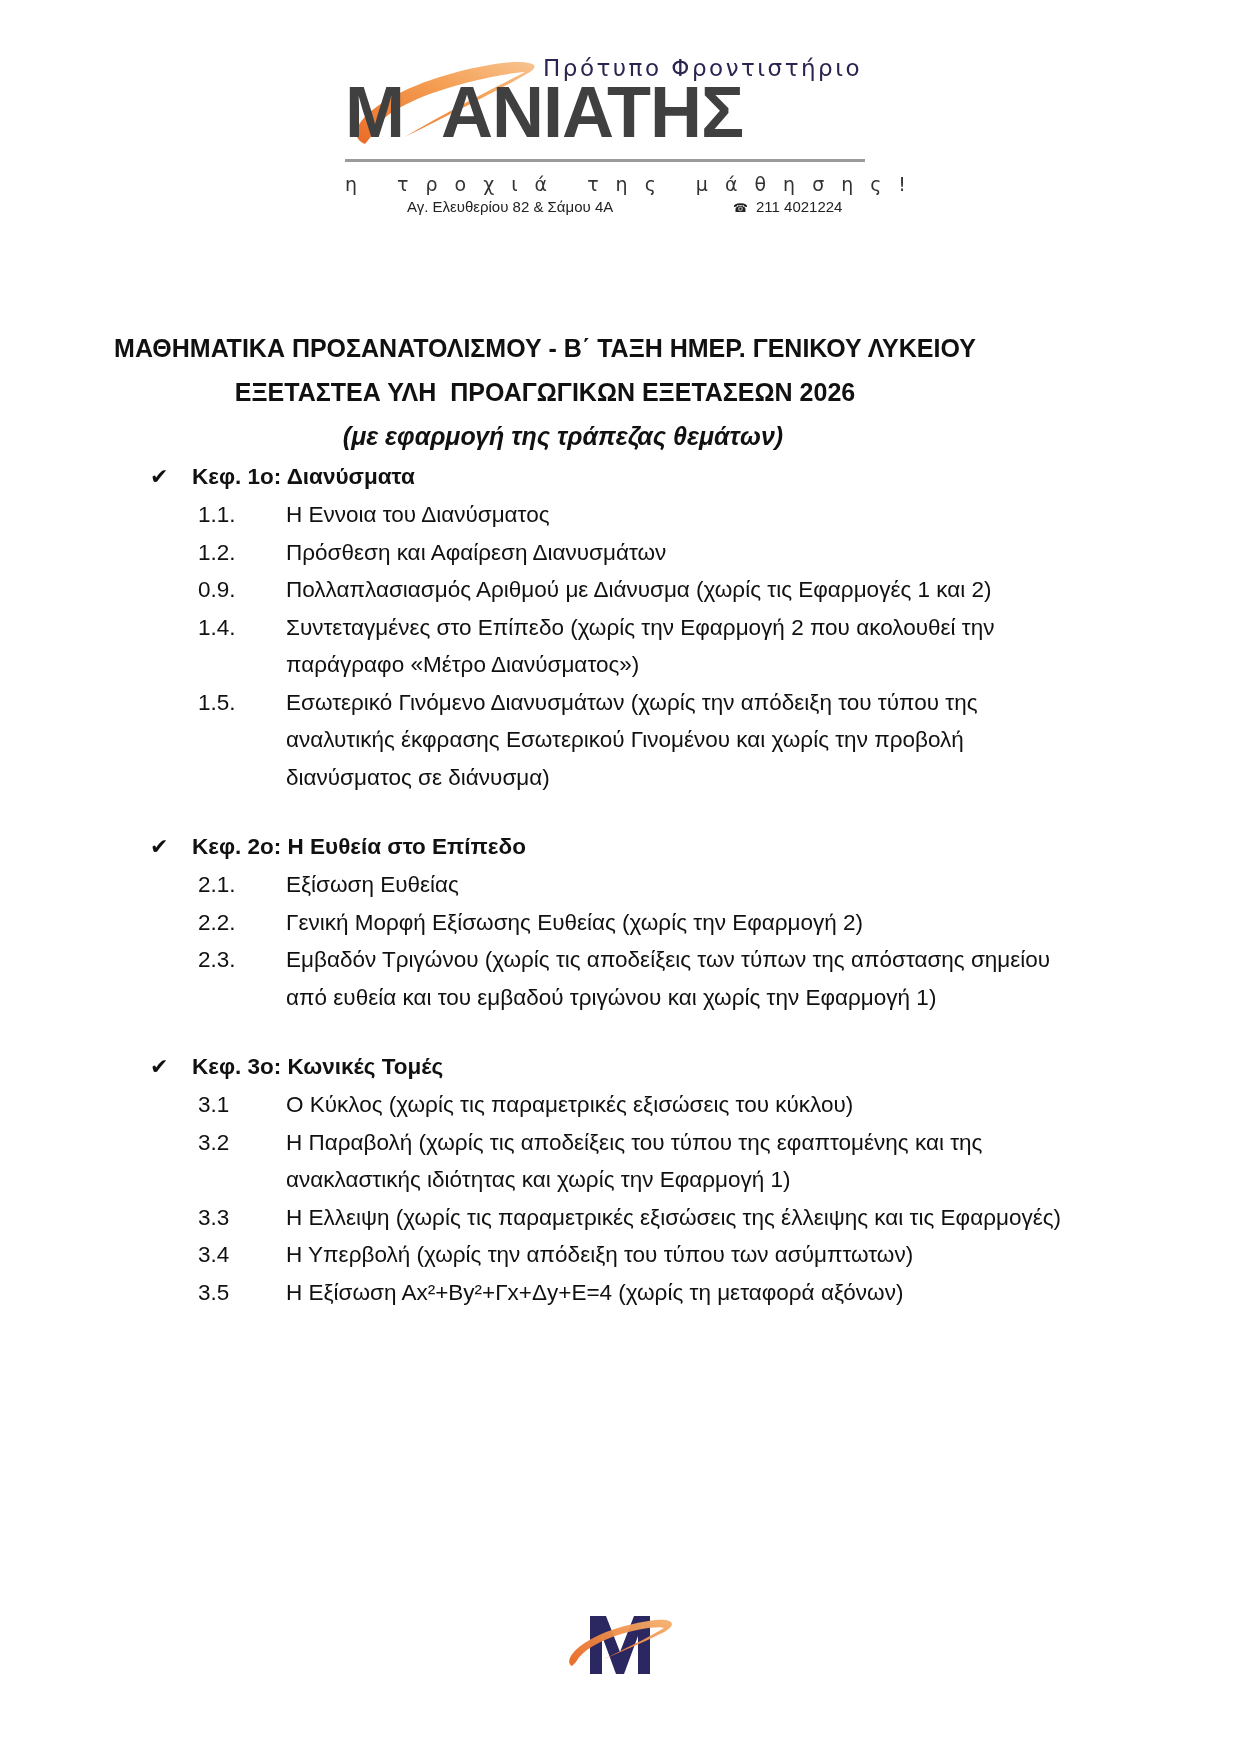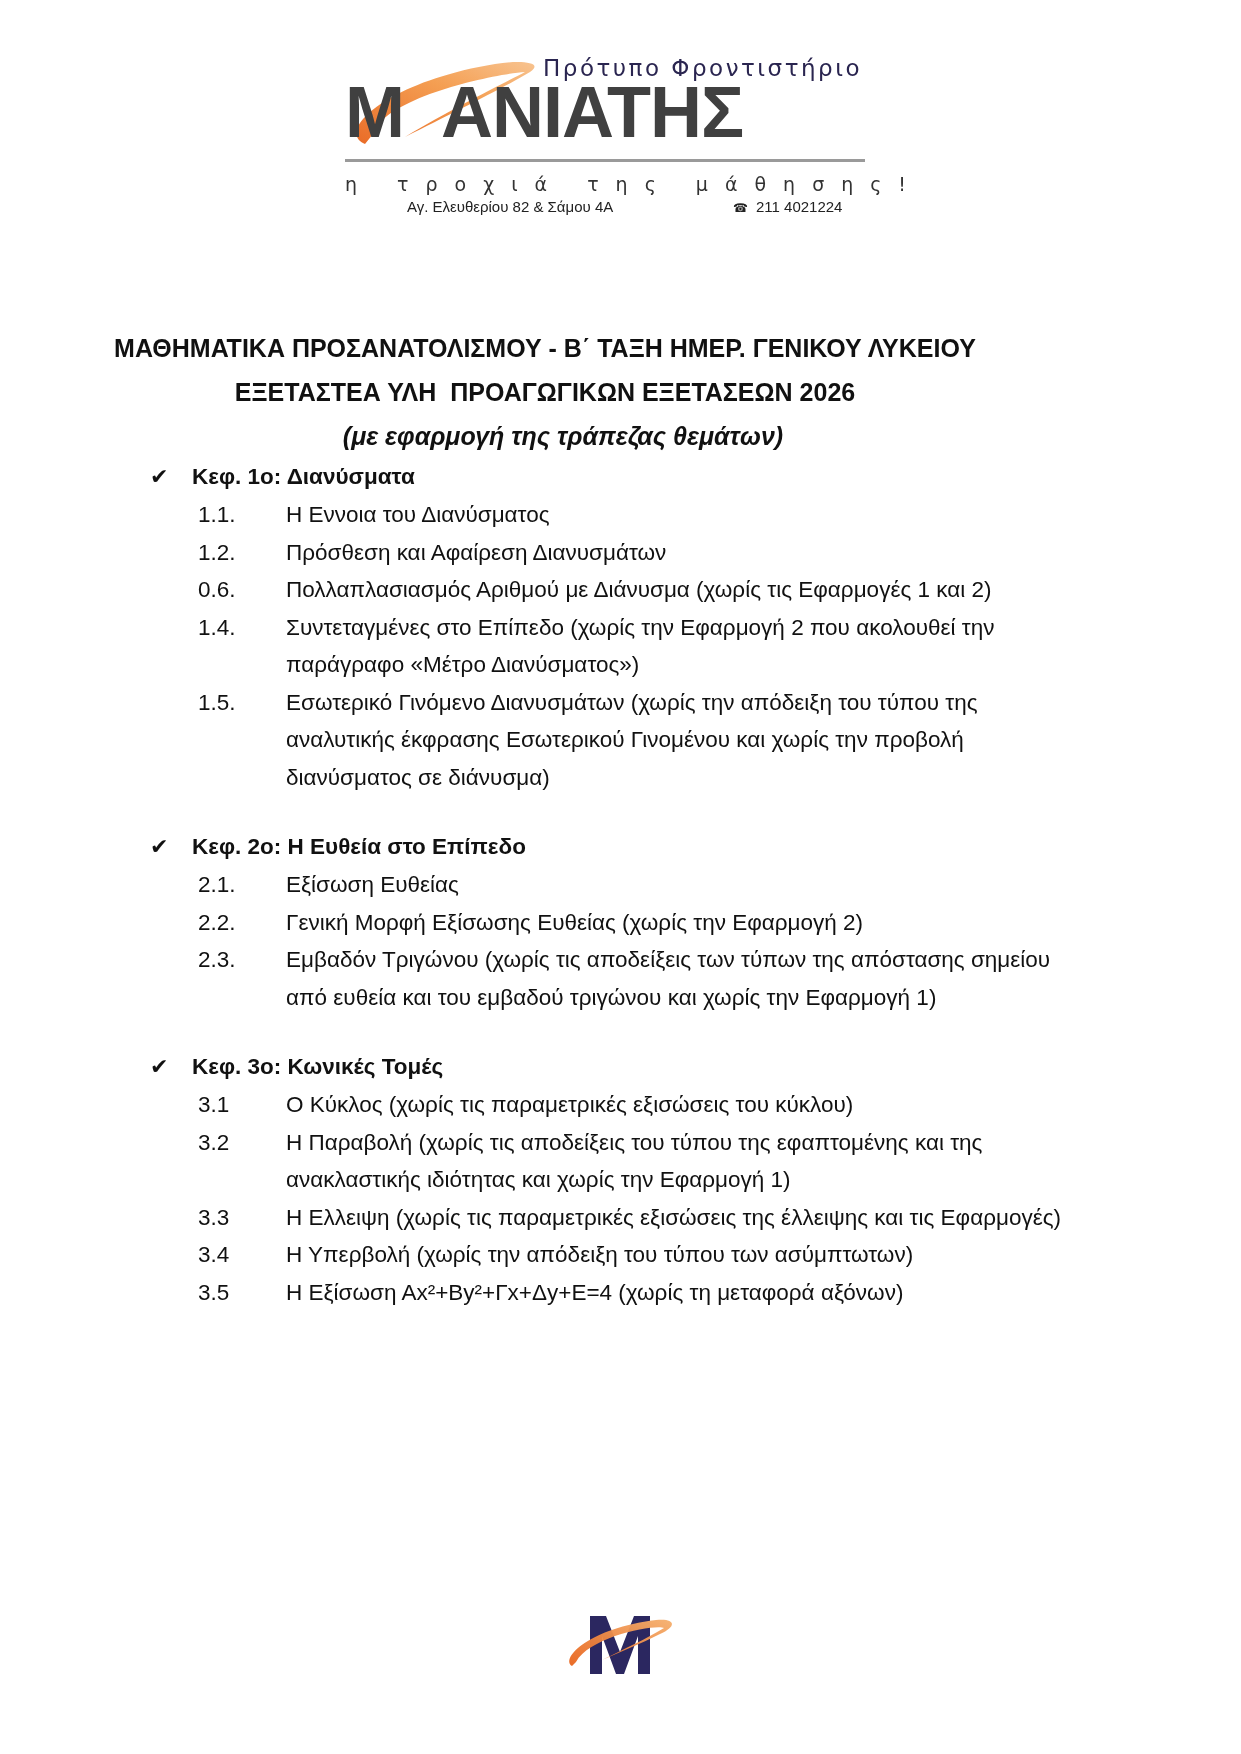--- a/index.html
+++ b/index.html
@@ -85,21 +85,21 @@
     </div>
     <div class="topic">
         <span class="num">1.1.</span>
         <span class="txt">Η Εννοια του Διανύσματος</span>
       </div>
     <div class="topic">
         <span class="num">1.2.</span>
         <span class="txt">Πρόσθεση και Αφαίρεση Διανυσμάτων</span>
       </div>
     <div class="topic">
-        <span class="num">0.6.</span>
+        <span class="num">0.9.</span>
         <span class="txt">Πολλαπλασιασμός Αριθμού με Διάνυσμα (χωρίς τις Εφαρμογές 1 και 2)</span>
       </div>
     <div class="topic">
         <span class="num">1.4.</span>
         <span class="txt">Συντεταγμένες στο Επίπεδο (χωρίς την Εφαρμογή 2 που ακολουθεί την παράγραφο «Μέτρο Διανύσματος»)</span>
       </div>
     <div class="topic">
         <span class="num">1.5.</span>
         <span class="txt">Εσωτερικό Γινόμενο Διανυσμάτων (χωρίς την απόδειξη του τύπου της αναλυτικής έκφρασης Εσωτερικού Γινομένου και χωρίς την προβολή διανύσματος σε διάνυσμα)</span>
       </div>

